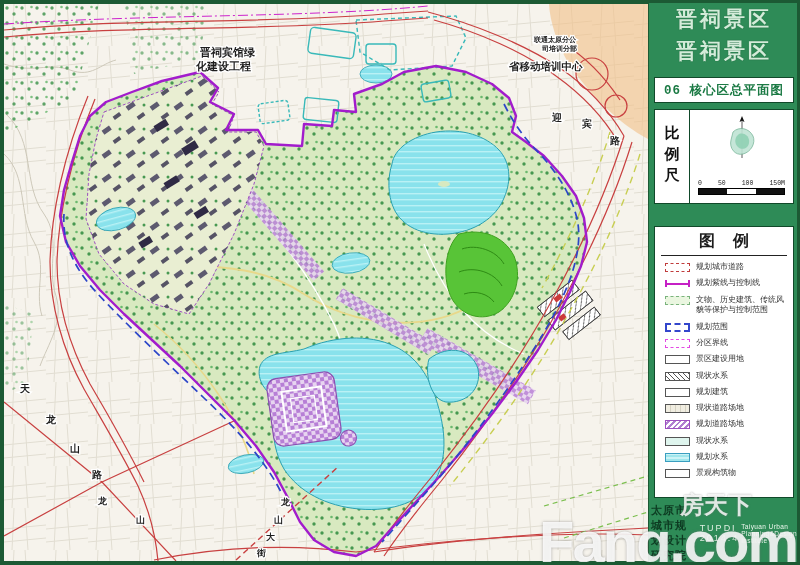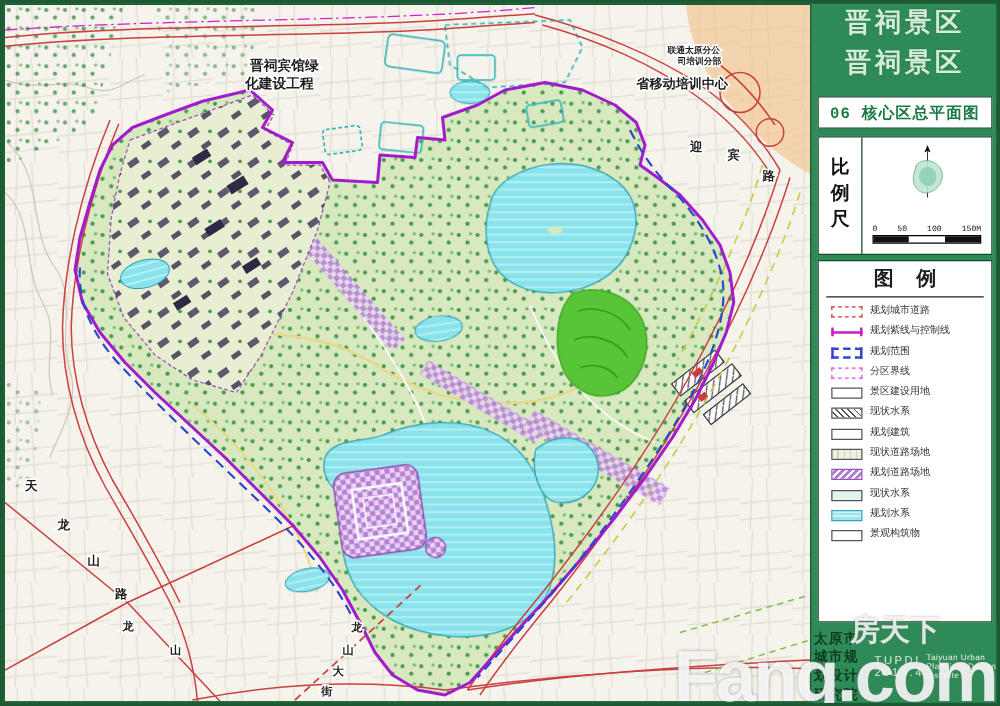--- a/index.html
+++ b/index.html
@@ -16,21 +16,21 @@
   #subtitle-panel{height:26px;display:flex;align-items:center;justify-content:center;}
   #subtitle-panel span{color:#1b7a44;font-weight:bold;font-size:12.5px;letter-spacing:1px;}
   #scale-panel{margin-top:6px;height:95px;display:flex;}
   #scale-label{width:34px;border-right:1px solid #11492a;display:flex;flex-direction:column;align-items:center;justify-content:center;gap:2px;}
   #scale-label span{font-size:15px;font-weight:bold;color:#111;line-height:1.25;}
   #scale-right{flex:1;position:relative;}
   #north-thumb{position:absolute;left:50%;top:4px;transform:translateX(-50%);}
   #scale-ticks{position:absolute;left:8px;right:8px;bottom:16px;display:flex;justify-content:space-between;font-size:6.5px;color:#222;}
   #scale-bar{position:absolute;left:8px;right:8px;bottom:8px;height:5px;border:1px solid #000;display:flex;background:#fff;}
   #scale-bar i{flex:1;} #scale-bar i.b{background:#111;}
-  #legend-panel{margin-top:4px;flex:1;display:flex;flex-direction:column;overflow:hidden;}
+  #legend-panel{margin-top:22px;flex:1;display:flex;flex-direction:column;overflow:hidden;}
   #legend-head{text-align:center;font-size:16px;font-weight:bold;color:#1d1d1d;letter-spacing:18px;padding:4px 0 3px 18px;border-bottom:1.5px solid #222;margin:0 6px;}
   #legend-list{padding:6px 6px 2px 10px;display:flex;flex-direction:column;gap:5.5px;}
   .lg-row{display:flex;align-items:flex-start;gap:6px;}
   .sym{width:25px;height:9px;border:1px solid #555;background:#fff;flex:none;box-sizing:border-box;margin-top:1px;}
   .s-dashedred{border:1px dashed #c03c3c;}
   .s-magline{border:none;background:none;position:relative;height:9px;}
   .s-magline::before{content:"";position:absolute;left:0;right:0;top:3.5px;border-top:2px solid #c520c5;}
   .s-magline::after{content:"";position:absolute;left:0;top:1px;width:2px;height:7px;background:#c520c5;box-shadow:23px 0 0 #c520c5;}
   .s-protect{background:#eaf6e0;border:1px dashed #79b37c;}
   .s-bluedash{border:2px dashed #3346cc;}
@@ -276,20 +276,24 @@
       <div id="legend-list">
         <div class="lg-row">
             <span class="sym s-dashedred"></span>
             <span class="lg-label">规划城市道路</span>
           </div>
         <div class="lg-row">
             <span class="sym s-magline"></span>
             <span class="lg-label">规划紫线与控制线</span>
           </div>
         <div class="lg-row">
+            <span class="sym s-protect"></span>
+            <span class="lg-label">文物、历史建筑、传统风貌等保护与控制范围</span>
+          </div>
+        <div class="lg-row">
             <span class="sym s-bluedash"></span>
             <span class="lg-label">规划范围</span>
           </div>
         <div class="lg-row">
             <span class="sym s-magdash"></span>
             <span class="lg-label">分区界线</span>
           </div>
         <div class="lg-row">
             <span class="sym"></span>
             <span class="lg-label">景区建设用地</span>

